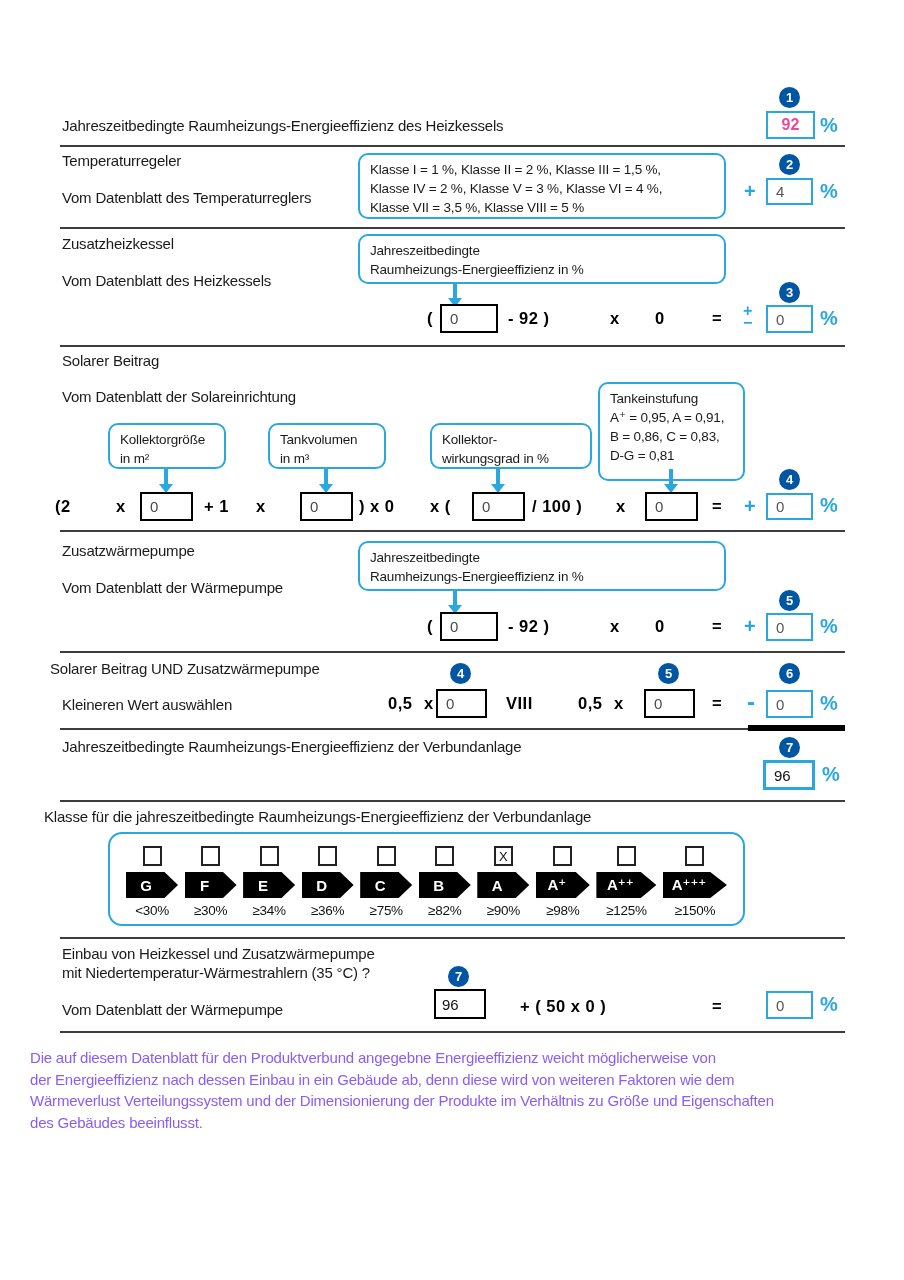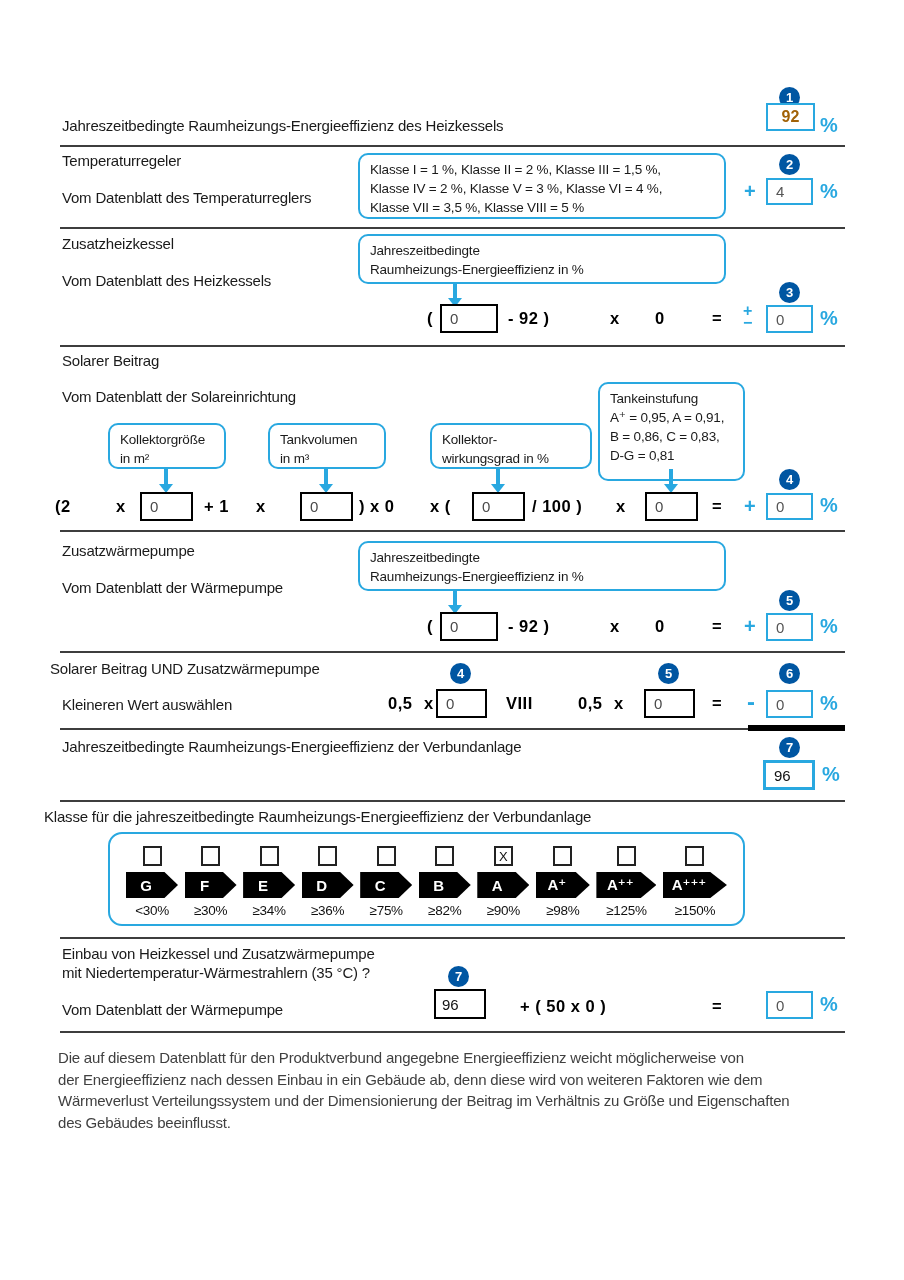--- a/index.html
+++ b/index.html
@@ -34,30 +34,30 @@
              border-top:9px solid var(--accent);}
   .scalebox{position:absolute;border:2.5px solid var(--accent);border-radius:14px;box-sizing:border-box;
             display:flex;justify-content:space-between;padding:12px 16px 0 16px;}
   .ecol{display:flex;flex-direction:column;align-items:center;}
   .cbox{width:19px;height:20px;border:2px solid #222;box-sizing:border-box;display:flex;
         align-items:center;justify-content:center;font-size:13px;color:#111;margin-bottom:6px;}
   .earrow{height:26px;background:#000;color:#fff;font-weight:bold;font-size:15px;
           display:flex;align-items:center;justify-content:center;box-sizing:border-box;padding-right:12px;
           clip-path:polygon(0 0,74% 0,100% 50%,74% 100%,0 100%);margin-bottom:5px;}
   .thr{font-size:13.5px;letter-spacing:-0.3px;color:#111;}
-  .foot{font-size:15px;line-height:21.5px;letter-spacing:-0.2px;color:#404040;white-space:nowrap;margin-left:28px;}
+  .foot{font-size:15px;line-height:21.5px;letter-spacing:-0.2px;color:#8b5cf6;white-space:nowrap;}
 </style>
 </head>
 <body>
 
 <div class="page">
 
   <div class="badge" style="left:779px;top:87px">1</div>
   <div class="lbl abs" style="left:62px;top:117px">Jahreszeitbedingte Raumheizungs-Energieeffizienz des Heizkessels</div>
-  <div class="rbox" style="left:766px;top:103px;width:49px;height:28px;justify-content:center;padding-left:0;font-weight:bold;font-size:16px;color:#a16207">
+  <div class="rbox" style="left:766px;top:111px;width:49px;height:28px;justify-content:center;padding-left:0;font-weight:bold;font-size:16px;color:#ec4899">
     <span>92</span>
   </div>
   <div class="pct" style="left:820px;top:114px">%</div>
   <div class="divider" style="top:145px"></div>
 
   <div class="lbl abs" style="left:62px;top:152px">Temperaturregeler</div>
   <div class="lbl abs" style="left:62px;top:189px">Vom Datenblatt des Temperaturreglers</div>
   <div class="callout" style="left:358px;top:153px;width:368px;height:66px">
     <div>Klasse I = 1 %, Klasse II = 2 %, Klasse III = 1,5 %,</div>
     <div>Klasse IV = 2 %, Klasse V = 3 %, Klasse VI = 4 %,</div>
@@ -330,17 +330,17 @@
   <span class="ftok" style="left:712px;top:997px">=</span>
   <div class="rbox" style="left:766px;top:991px;width:47px;height:28px">
     <span>0</span>
   </div>
   <div class="pct" style="left:820px;top:993px">%</div>
   <div class="divider" style="top:1031px"></div>
 
   <div class="foot abs" style="left:30px;top:1047px">
     <div>Die auf diesem Datenblatt für den Produktverbund angegebne Energieeffizienz weicht möglicherweise von</div>
     <div>der Energieeffizienz nach dessen Einbau in ein Gebäude ab, denn diese wird von weiteren Faktoren wie dem</div>
-    <div>Wärmeverlust Verteilungssystem und der Dimensionierung der Beitrag im Verhältnis zu Größe und Eigenschaften</div>
+    <div>Wärmeverlust Verteilungssystem und der Dimensionierung der Produkte im Verhältnis zu Größe und Eigenschaften</div>
     <div>des Gebäudes beeinflusst.</div>
   </div>
 
 </div>
 
 </body></html>

